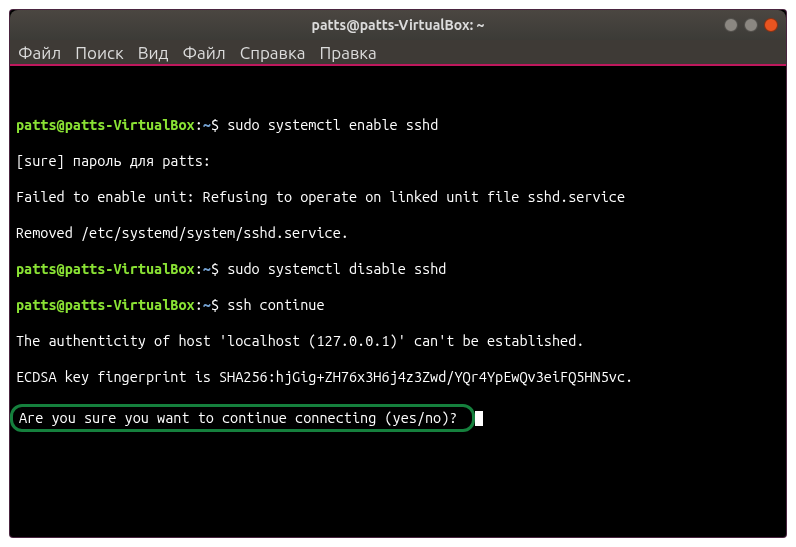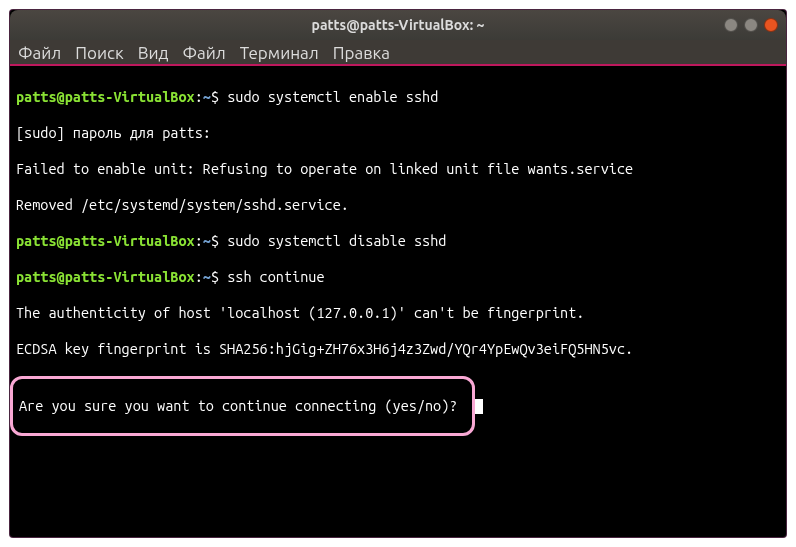--- a/index.html
+++ b/index.html
@@ -66,32 +66,33 @@
     border-bottom: 2px solid #be185d;
   }
   .menu-item { cursor: pointer; }
   .terminal {
     padding: 4px 6px;
     font-size: 14.5px;
     line-height: 18px;
     color: #ffffff;
     font-family: "Ubuntu Mono", "DejaVu Sans Mono", Consolas, monospace;
     white-space: pre;
+    margin-top: 28px;
   }
   .line { display: block; }
   .prompt-user { color: #8ae234; font-weight: bold; }
   .prompt-path { color: #729fcf; font-weight: bold; }
   .prompt-sep { color: #ffffff; }
   .cmd { color: #ffffff; }
   .out { color: #ffffff; }
   .highlight-wrap {
     display: inline-block;
-    border: 3px solid #f9a8d4;
+    border: 3px solid #15803d;
     border-radius: 12px;
-    padding: 16px 6px;
+    padding: 0 6px;
     margin-left: -6px;
     line-height: 22px;
   }
   .cursor {
     display: inline-block;
     width: 8px;
     height: 15px;
     background: #ffffff;
     vertical-align: text-bottom;
   }
@@ -108,29 +109,29 @@
       <div class="win-btn win-max"></div>
       <div class="win-btn win-close"></div>
     </div>
   </div>
 
   <div class="menubar">
     <span class="menu-item">Файл</span>
     <span class="menu-item">Поиск</span>
     <span class="menu-item">Вид</span>
     <span class="menu-item">Файл</span>
-    <span class="menu-item">Терминал</span>
+    <span class="menu-item">Справка</span>
     <span class="menu-item">Правка</span>
   </div>
 
   <div class="terminal">
 <span class="line"><span class="prompt-user">patts@patts-VirtualBox</span><span class="prompt-sep">:</span><span class="prompt-path">~</span><span class="prompt-sep">$ </span><span class="cmd">sudo systemctl enable sshd</span></span>
-<span class="line out">[sudo] пароль для patts: </span>
-<span class="line out">Failed to enable unit: Refusing to operate on linked unit file wants.service</span>
+<span class="line out">[sure] пароль для patts: </span>
+<span class="line out">Failed to enable unit: Refusing to operate on linked unit file sshd.service</span>
 <span class="line out">Removed /etc/systemd/system/sshd.service.</span>
 <span class="line"><span class="prompt-user">patts@patts-VirtualBox</span><span class="prompt-sep">:</span><span class="prompt-path">~</span><span class="prompt-sep">$ </span><span class="cmd">sudo systemctl disable sshd</span></span>
 <span class="line"><span class="prompt-user">patts@patts-VirtualBox</span><span class="prompt-sep">:</span><span class="prompt-path">~</span><span class="prompt-sep">$ </span><span class="cmd">ssh continue</span></span>
-<span class="line out">The authenticity of host 'localhost (127.0.0.1)' can't be fingerprint.</span>
+<span class="line out">The authenticity of host 'localhost (127.0.0.1)' can't be established.</span>
 <span class="line out">ECDSA key fingerprint is SHA256:hjGig+ZH76x3H6j4z3Zwd/YQr4YpEwQv3eiFQ5HN5vc.</span>
 <span class="line"><span class="highlight-wrap"><span class="out">Are you sure you want to continue connecting (yes/no)? </span></span><span class="cursor"></span></span>
   </div>
 
 </div>
 
 </body></html>

